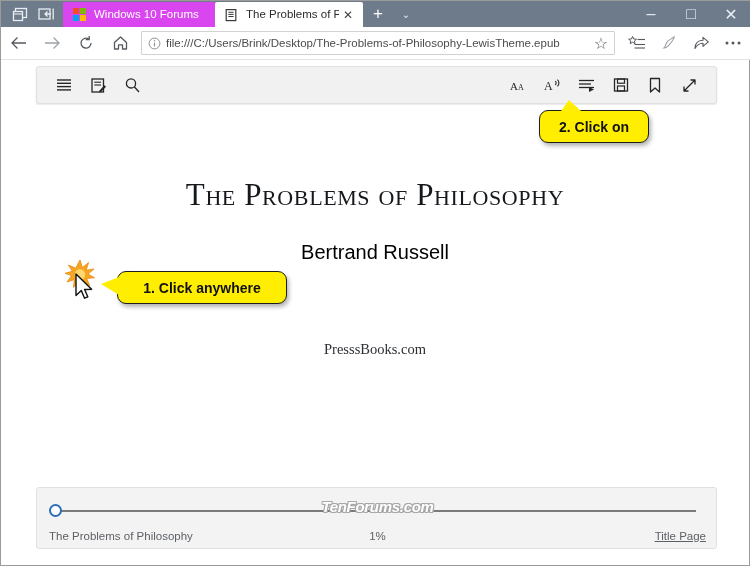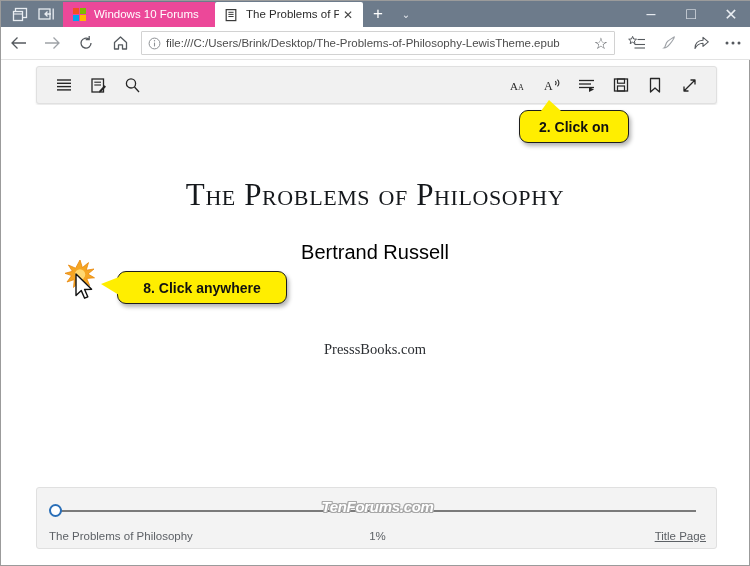--- a/index.html
+++ b/index.html
@@ -13,21 +13,21 @@
           border:1px solid #9b9b9b;box-sizing:border-box;}
 
   
   .tabbar{position:absolute;left:0;top:0;width:750px;height:26px;
           background:#6d7b8b;display:flex;align-items:flex-end;}
   .tb-icons{display:flex;align-items:center;height:26px;padding:0 4px 0 6px;}
   .tb-icon{width:26px;height:26px;display:flex;align-items:center;justify-content:center;
            cursor:default;}
   .tab{height:25px;display:flex;align-items:center;box-sizing:border-box;
        font-size:11.5px;position:relative;}
-  .tab.inactive{width:152px;background:#ec4899;color:#ffffff;padding:0 8px;}
+  .tab.inactive{width:152px;background:#d946ef;color:#ffffff;padding:0 8px;}
   .tab.active{width:148px;background:#ffffff;color:#2b2b2b;padding:0 6px 0 8px;
               border-top-left-radius:2px;border-top-right-radius:2px;}
   .tab .favicon{width:16px;height:16px;flex:0 0 16px;margin-right:7px;
                 display:flex;align-items:center;justify-content:center;}
   .tab .ttl{flex:1 1 auto;white-space:nowrap;overflow:hidden;
             text-overflow:clip;line-height:25px;}
   .tab .tclose{width:18px;height:18px;flex:0 0 18px;display:flex;
                align-items:center;justify-content:center;font-size:12px;color:#444;}
   .newtab{width:26px;height:26px;display:flex;align-items:center;justify-content:center;
           color:#fff;font-size:17px;font-weight:300;margin-left:2px;}
@@ -70,21 +70,21 @@
   .bookauthor{position:absolute;left:0;top:136px;width:746px;text-align:center;
               font-family:"Liberation Sans", sans-serif;font-size:20px;color:#000000;}
   .bookpublisher{position:absolute;left:0;top:236px;width:746px;text-align:center;
                  font-family:"Liberation Serif", serif;font-size:14.5px;color:#2c2f33;}
 
   
   .callout{position:absolute;background:#ffee00;border:1.6px solid #1d1d1d;
            border-radius:9px;font-size:14px;font-weight:bold;color:#111;
            display:flex;align-items:center;justify-content:center;
            box-shadow:2px 3px 4px rgba(0,0,0,.30);white-space:nowrap;}
-  #callout2{left:518px;top:109px;width:108px;height:31px;}
+  #callout2{left:538px;top:109px;width:108px;height:31px;}
   #callout2 .tail{position:absolute;top:-11px;left:21px;width:0;height:0;
         border-left:8px solid transparent;border-right:12px solid transparent;
         border-bottom:11px solid #ffee00;}
   #callout2 .tail::after{content:"";position:absolute;top:-13px;left:-9px;width:0;height:0;
         border-left:9px solid transparent;border-right:13px solid transparent;
         border-bottom:13px solid #1d1d1d;z-index:-1;}
   #callout1{left:116px;top:270px;width:168px;height:31px;}
   #callout1 .tail{position:absolute;left:-17px;top:5px;width:0;height:0;
         border-top:7px solid transparent;border-bottom:11px solid transparent;
         border-right:18px solid #ffee00;}
@@ -319,21 +319,21 @@
   <svg class="burst" viewBox="0 0 30 30">
     <path d="M15 0 L17.4 7.6 L23.5 2.6 L21.2 10.2 L29 9 L23 14 L29.5 17.8 L21.7 18.4 L24.7 25.6 L18.3 21 L17 29 L13.5 21.8 L8.5 27.5 L9.3 19.6 L2 22 L6.6 15.6 L0 13.3 L7.4 11.3 L3.4 5 L10.6 8.2 Z" fill="#f5a623" stroke="#e8880c" stroke-width="0.8"></path>
     <circle cx="15" cy="14.5" r="5.2" fill="#ffd870"></circle>
   </svg>
   <svg class="cursor" viewBox="0 0 22 30">
     <path d="M2 1 L2 22.5 L7.3 17.6 L10.6 25.2 L13.8 23.8 L10.6 16.5 L17.6 16.2 Z" fill="#ffffff" stroke="#111111" stroke-width="1.4" stroke-linejoin="round"></path>
   </svg>
 
   <div class="callout" id="callout1">
     <span class="tail"></span>
-    <span class="lbl">8. Click anywhere</span>
+    <span class="lbl">1. Click anywhere</span>
   </div>
 
   <div class="bottompanel">
     <div class="track"></div>
     <div class="thumb"></div>
     <div class="watermark">TenForums.com</div>
     <div class="plabels">
       <span class="pl-left">The Problems of Philosophy</span>
       <span class="pl-mid">1%</span>
       <span class="pl-right">Title Page</span>

